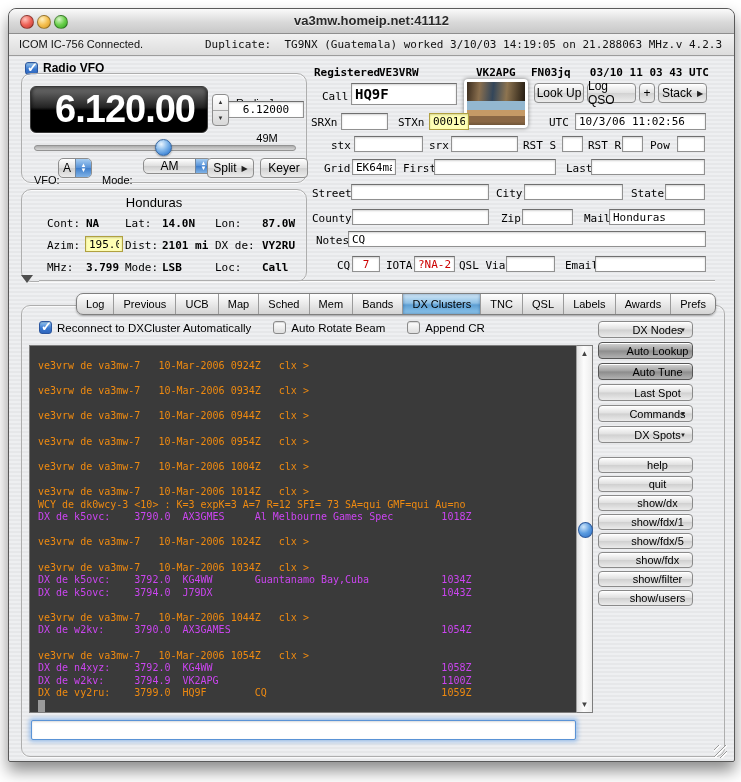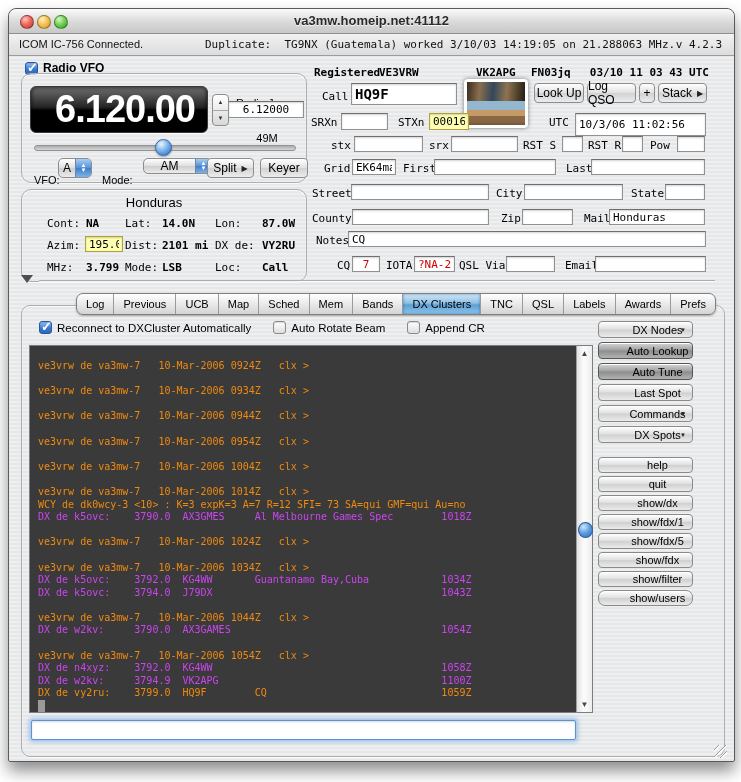--- a/index.html
+++ b/index.html
@@ -230,21 +230,21 @@
   <div class="btn" style="left:649px;top:74px;width:49px;height:20px;">
     <span>Stack</span>
       <span class="arr">▶</span>
   </div>
 
   <span class="lbl" style="left:302px;top:107px;">SRXn</span>
   <input class="fld" style="left: 332px; top: 104px; width: 47px; height: 17px;" value="">
   <span class="lbl" style="left:389px;top:107px;">STXn</span>
   <input class="fld yellow" style="left: 420px; top: 104px; width: 40px; height: 17px;" value="00016">
   <span class="lbl" style="left:540px;top:107px;">UTC</span>
-  <input class="fld" style="left: 566px; top: 104px; width: 131px; height: 23px;" value="10/3/06 11:02:56">
+  <input class="fld" style="left: 566px; top: 104px; width: 131px; height: 17px;" value="10/3/06 11:02:56">
 
   <span class="lbl" style="left:322px;top:130px;">stx</span>
   <input class="fld" style="left: 345px; top: 127px; width: 69px; height: 16px;" value="">
   <span class="lbl" style="left:420px;top:130px;">srx</span>
   <input class="fld" style="left: 442px; top: 127px; width: 67px; height: 16px;" value="">
   <span class="lbl" style="left:514px;top:130px;">RST S</span>
   <input class="fld" style="left: 553px; top: 127px; width: 21px; height: 16px;" value="">
   <span class="lbl" style="left:579px;top:130px;">RST R</span>
   <input class="fld" style="left: 613px; top: 127px; width: 21px; height: 16px;" value="">
   <span class="lbl" style="left:641px;top:130px;">Pow</span>
@@ -370,20 +370,20 @@
     </div>
   <div class="btncol" style="left:589px;top:448px;gap:3px;">
 
   <div class="sbtn" style="height:16px;">help</div>
       <div class="sbtn" style="height:16px;">quit</div>
       <div class="sbtn" style="height:16px;">show/dx</div>
       <div class="sbtn" style="height:16px;">show/fdx/1</div>
       <div class="sbtn" style="height:16px;">show/fdx/5</div>
       <div class="sbtn" style="height:16px;">show/fdx</div>
       <div class="sbtn" style="height:16px;">show/filter</div>
-      <div class="sbtn" style="height:16px;border-radius:7px;">show/users</div>
+      <div class="sbtn" style="height:16px;">show/users</div>
     </div>
 
   <input class="bottominput" style="left: 22px; top: 711px; width: 545px; height: 20px;" value="">
 
   <div class="grip" style="left:705px;top:736px;"></div>
 
 </div>
 
 </body></html>

